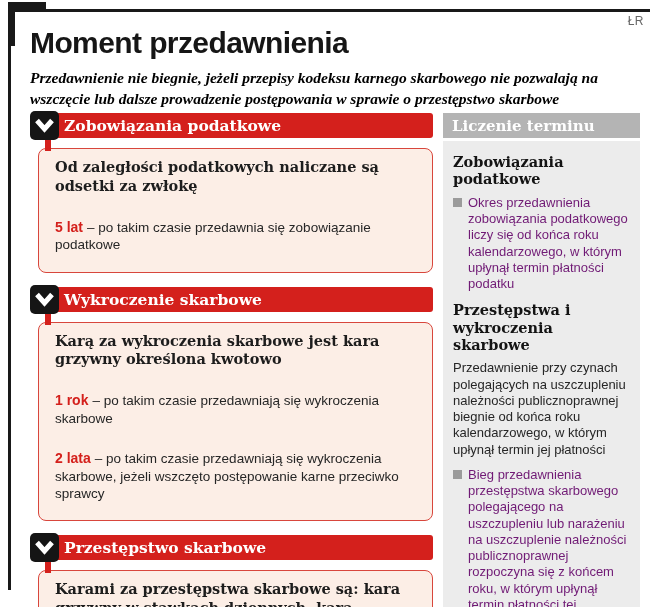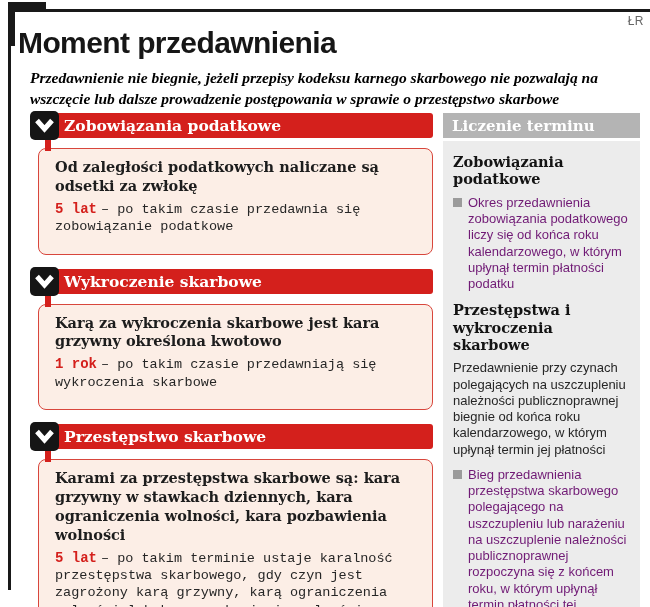--- a/index.html
+++ b/index.html
@@ -14,21 +14,21 @@
     font-family:"Liberation Sans",sans-serif;color:var(--ink);
   }
   
   .top-rule{position:absolute;left:8px;top:9px;width:642px;height:3px;background:#191919;}
   .corner-h{position:absolute;left:8px;top:2px;width:38px;height:9px;background:#191919;}
   .corner-v{position:absolute;left:8px;top:2px;width:7px;height:44px;background:#191919;}
   .left-rule{position:absolute;left:8px;top:44px;width:3px;height:546px;background:#191919;}
   
   .credit{position:absolute;top:14px;right:6px;font-size:12px;color:#666;letter-spacing:.5px;}
   .title{
-    position:absolute;left:18px;top:26px;font-size:30px;font-weight:700;
+    position:absolute;left:30px;top:26px;font-size:30px;font-weight:700;
     letter-spacing:-0.6px;color:#161616;
   }
   .subtitle{
     position:absolute;left:30px;top:67px;width:602px;
     font-family:"Liberation Serif",serif;font-style:italic;font-weight:600;
     font-size:15.5px;line-height:1.38;color:#000000;
   }
   
   .left-col{position:absolute;left:30px;top:113px;width:403px;display:flex;flex-direction:column;gap:14px;}
   .section{position:relative;}
@@ -44,21 +44,21 @@
   .sec-connector{position:absolute;left:15px;top:25px;width:6px;height:13px;background:var(--red);z-index:1;}
   .sec-panel{
     margin-left:8px;margin-top:10px;background:var(--pink);
     border:1.5px solid var(--red_border);border-radius:8px;
     padding:9px 13px 18px 16px;
   }
   .sec-lead{
     font-family:"DejaVu Serif",serif;font-weight:700;font-size:14.5px;
     line-height:1.3;color:#1d1d1d;margin-bottom:5px;
   }
-  .sec-item{font-size:13.5px;line-height:1.27;color:#262626;margin-top:5px;font-family:Liberation Mono, monospace;}
+  .sec-item{font-size:13.5px;line-height:1.27;color:#262626;margin-top:23px;}
   .term{color:var(--red);font-weight:700;margin-right:4px;font-size:14px;}
   
   .sidebar{position:absolute;left:443px;top:113px;width:197px;}
   .sb-bar{
     height:25px;background:var(--gray_header);border-radius:0;
     display:flex;align-items:center;padding-left:9px;
     font-family:"DejaVu Serif",serif;font-weight:700;font-size:15px;color:#fff;
   }
   .sb-body{
     margin-top:3px;background:var(--sidebar_bg);border-radius:0 0 5px 5px;
@@ -114,20 +114,23 @@
     </div>
     <div class="sec-connector"></div>
     <div class="sec-bar">
       <span>Wykroczenie skarbowe</span>
     </div>
     <div class="sec-panel">
       <div class="sec-lead">Karą za wykroczenia skarbowe jest kara grzywny określona kwotowo</div>
       <div class="sec-item">
         <span class="term">1 rok</span><span>– po takim czasie przedawniają się wykroczenia skarbowe</span>
       </div>
+      <div class="sec-item">
+        <span class="term">2 lata</span><span>– po takim czasie przedawniają się wykroczenia skarbowe, jeżeli wszczęto postępowanie karne przeciwko sprawcy</span>
+      </div>
     </div>
   </div>
 
   <div class="section">
     <div class="sec-icon">
       <svg width="29" height="29" viewBox="0 0 29 29">
           <polyline points="7,9.5 14.5,18 22,9.5" fill="none" stroke="#ffffff" stroke-width="5"></polyline>
         </svg>
     </div>
     <div class="sec-connector"></div>

